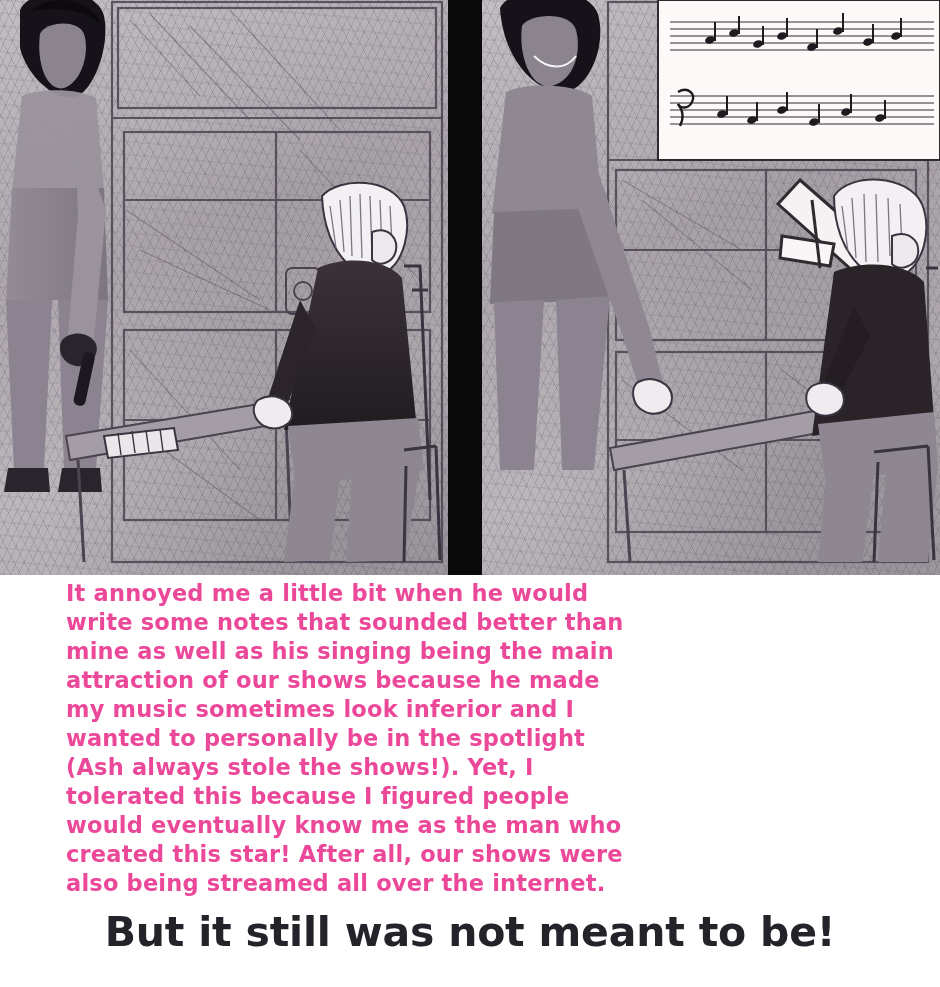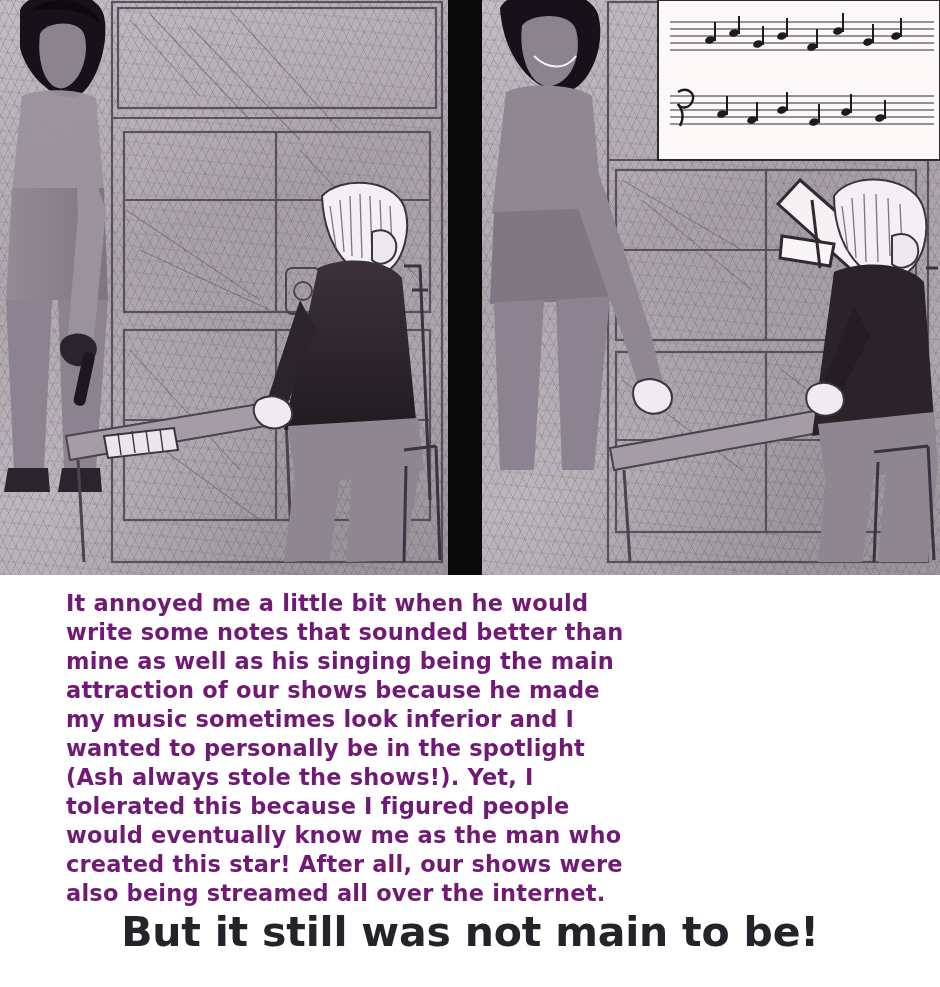--- a/index.html
+++ b/index.html
@@ -77,24 +77,23 @@
     background: #ffffff;
     box-sizing: border-box;
     padding: 4px 0 0 66px;
   }
   #narration-text {
     font-family: "DejaVu Sans", sans-serif;
     font-weight: bold;
     font-size: 22.5px;
     line-height: 29px;
     letter-spacing: 0.2px;
-    color: #701a75;
+    color: #ec4899;
     white-space: pre-line;
     max-width: 760px;
-    margin-top: 10px;
   }
 
   
   #closing-line {
     position: absolute;
     left: 0;
     top: 908px;
     width: 940px;
     text-align: center;
     font-family: "DejaVu Sans", sans-serif;
@@ -335,15 +334,15 @@
 attraction of our shows because he made
 my music sometimes look inferior and I
 wanted to personally be in the spotlight
 (Ash always stole the shows!). Yet, I
 tolerated this because I figured people
 would eventually know me as the man who
 created this star! After all, our shows were
 also being streamed all over the internet.</div>
   </div>
 
-  <div id="closing-line">But it still was not main to be!</div>
+  <div id="closing-line">But it still was not meant to be!</div>
 
 </div>
 
 </body></html>

